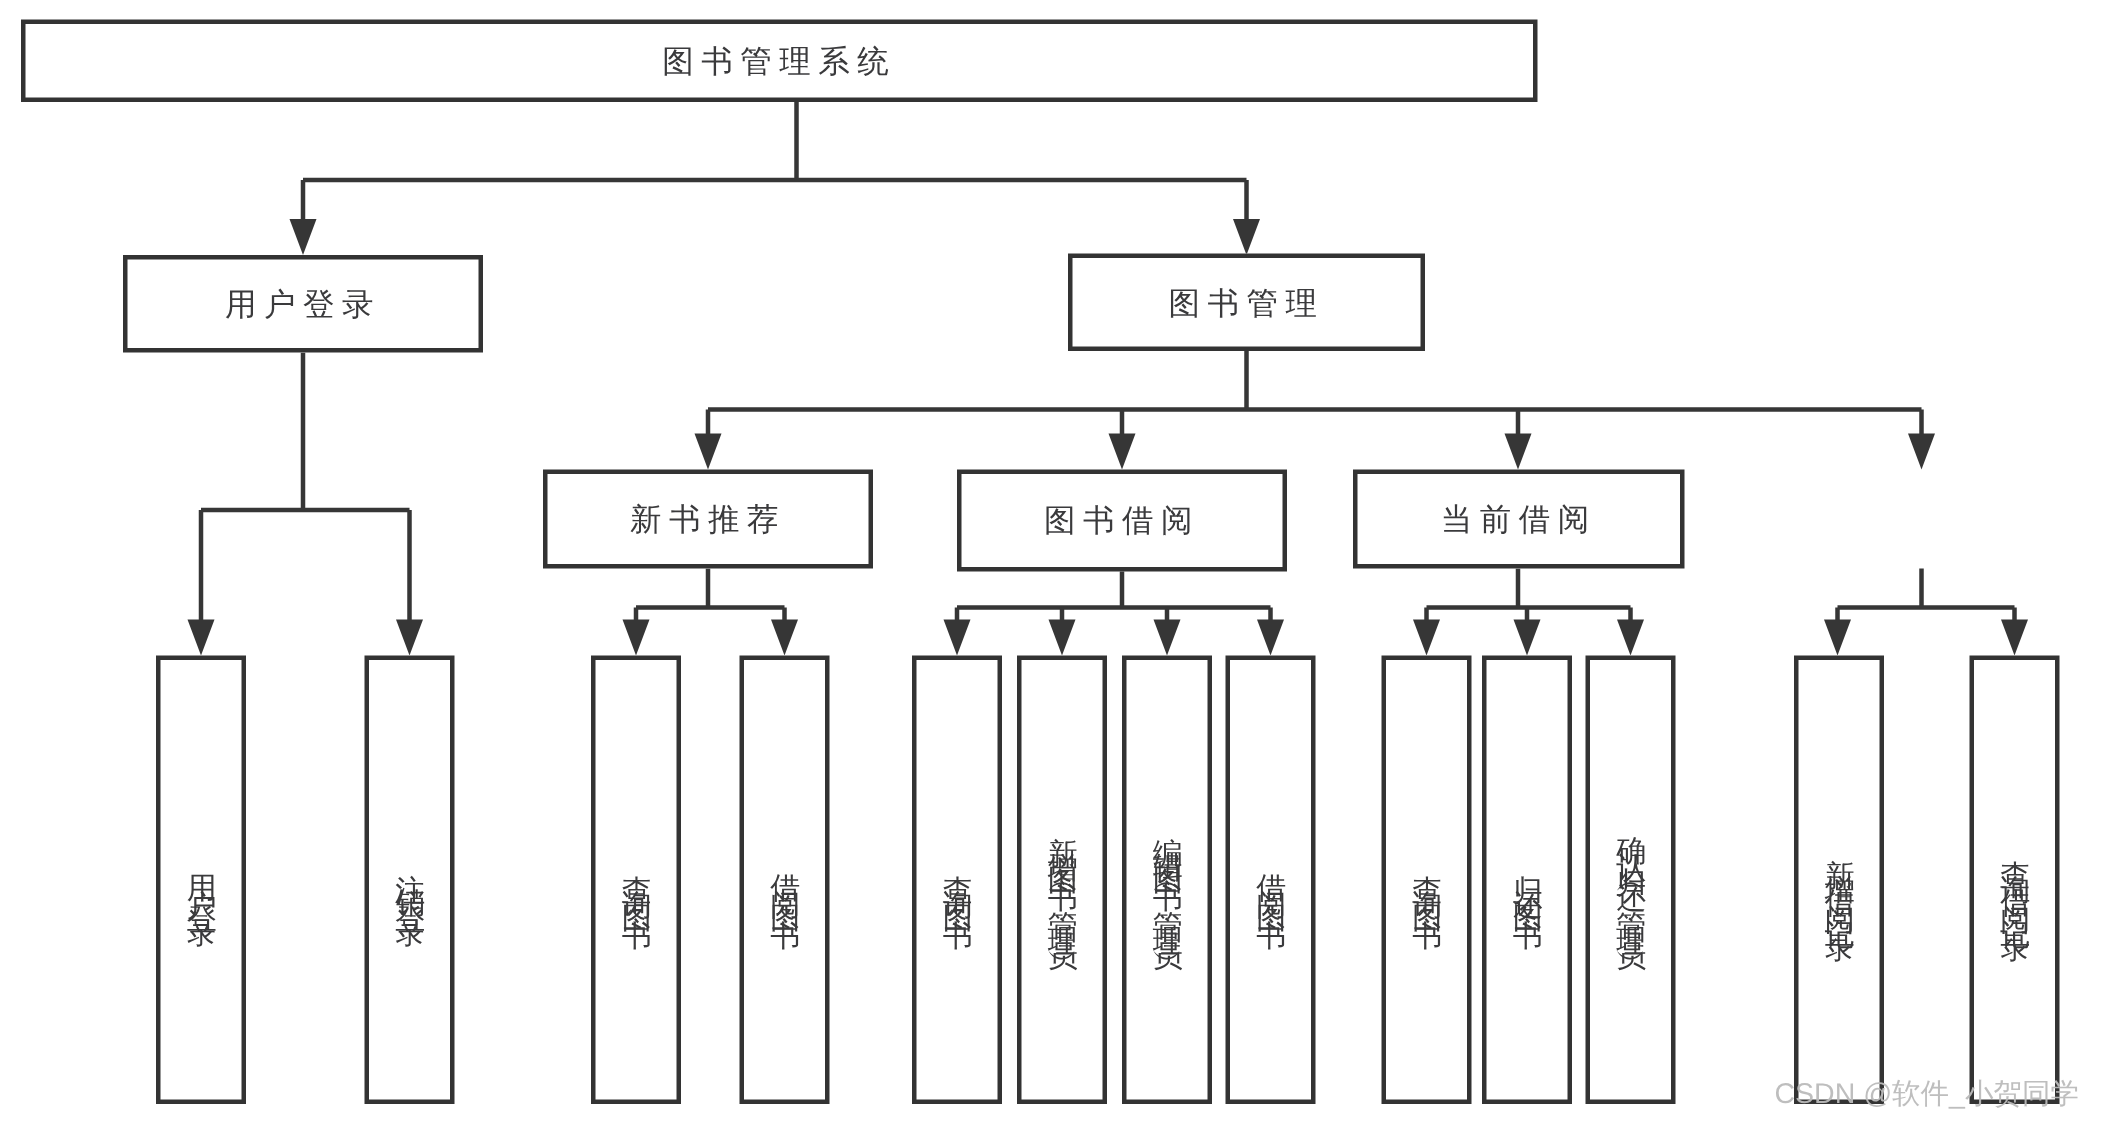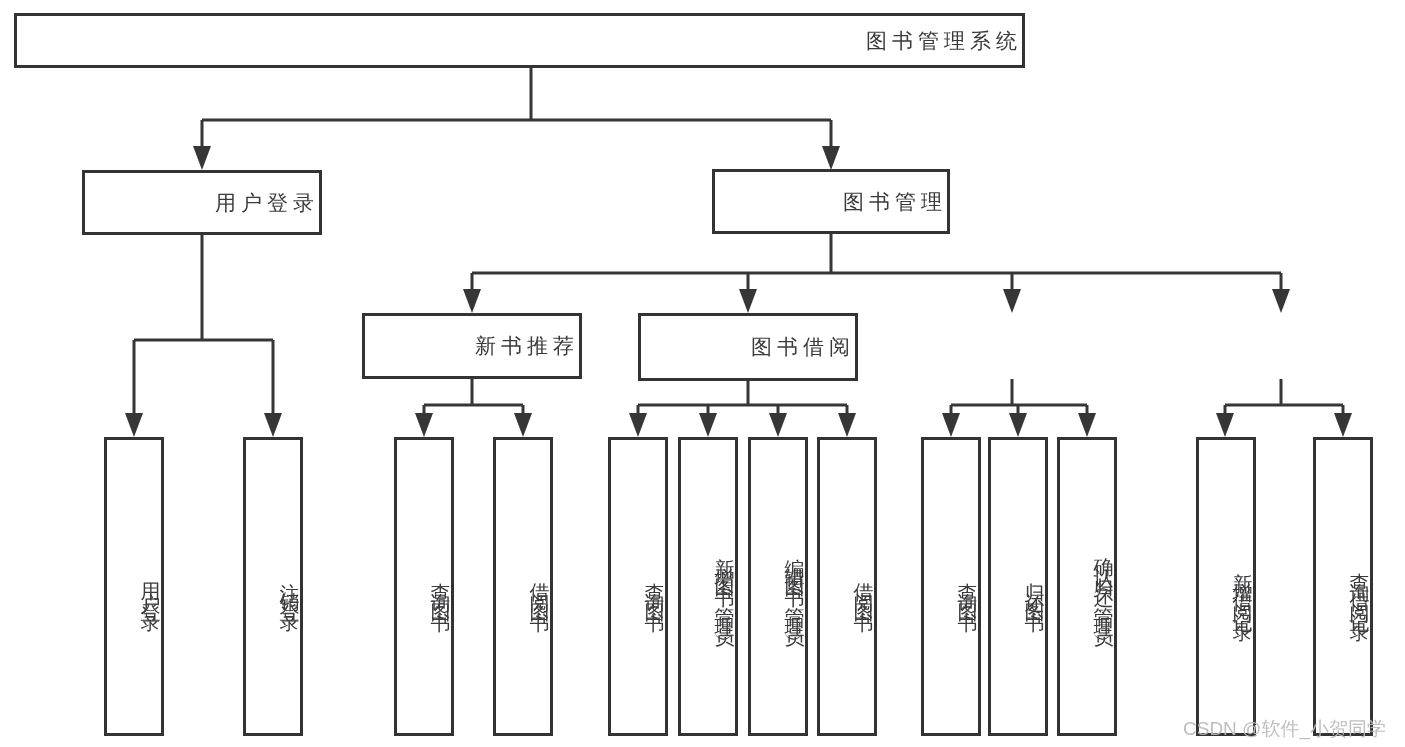--- a/index.html
+++ b/index.html
@@ -30,21 +30,21 @@
     fill: #363636;
     stroke: none;
   }
   .box {
     position: absolute;
     box-sizing: border-box;
     background: #ffffff;
     border: 3px solid #333333;
     display: flex;
     align-items: center;
-    justify-content: flex-end;
+    justify-content: center;
   }
   .hbox span {
     font-size: 21px;
     letter-spacing: 5px;
     color: #3a3a3c;
     white-space: nowrap;
   }
   .vbox {
     width: 60px;
     height: 299px;
@@ -123,20 +123,23 @@
   <div class="box hbox" style="left:362px;top:313px;width:220px;height:66px">
     <span>新书推荐</span>
   </div>
 
   <div class="box hbox" style="left:712px;top:169px;width:238px;height:65px">
     <span>图书管理</span>
   </div>
   <div class="box hbox" style="left:638px;top:313px;width:220px;height:68px">
     <span>图书借阅</span>
   </div>
+  <div class="box hbox" style="left:902px;top:313px;width:221px;height:66px">
+    <span>当前借阅</span>
+  </div>
 
   <div class="box vbox" style="left:104px">
     <span>用户登录</span>
   </div>
   <div class="box vbox" style="left:243px">
     <span>注销登录</span>
   </div>
 
   <div class="box vbox" style="left:394px">
     <span>查询图书</span>

